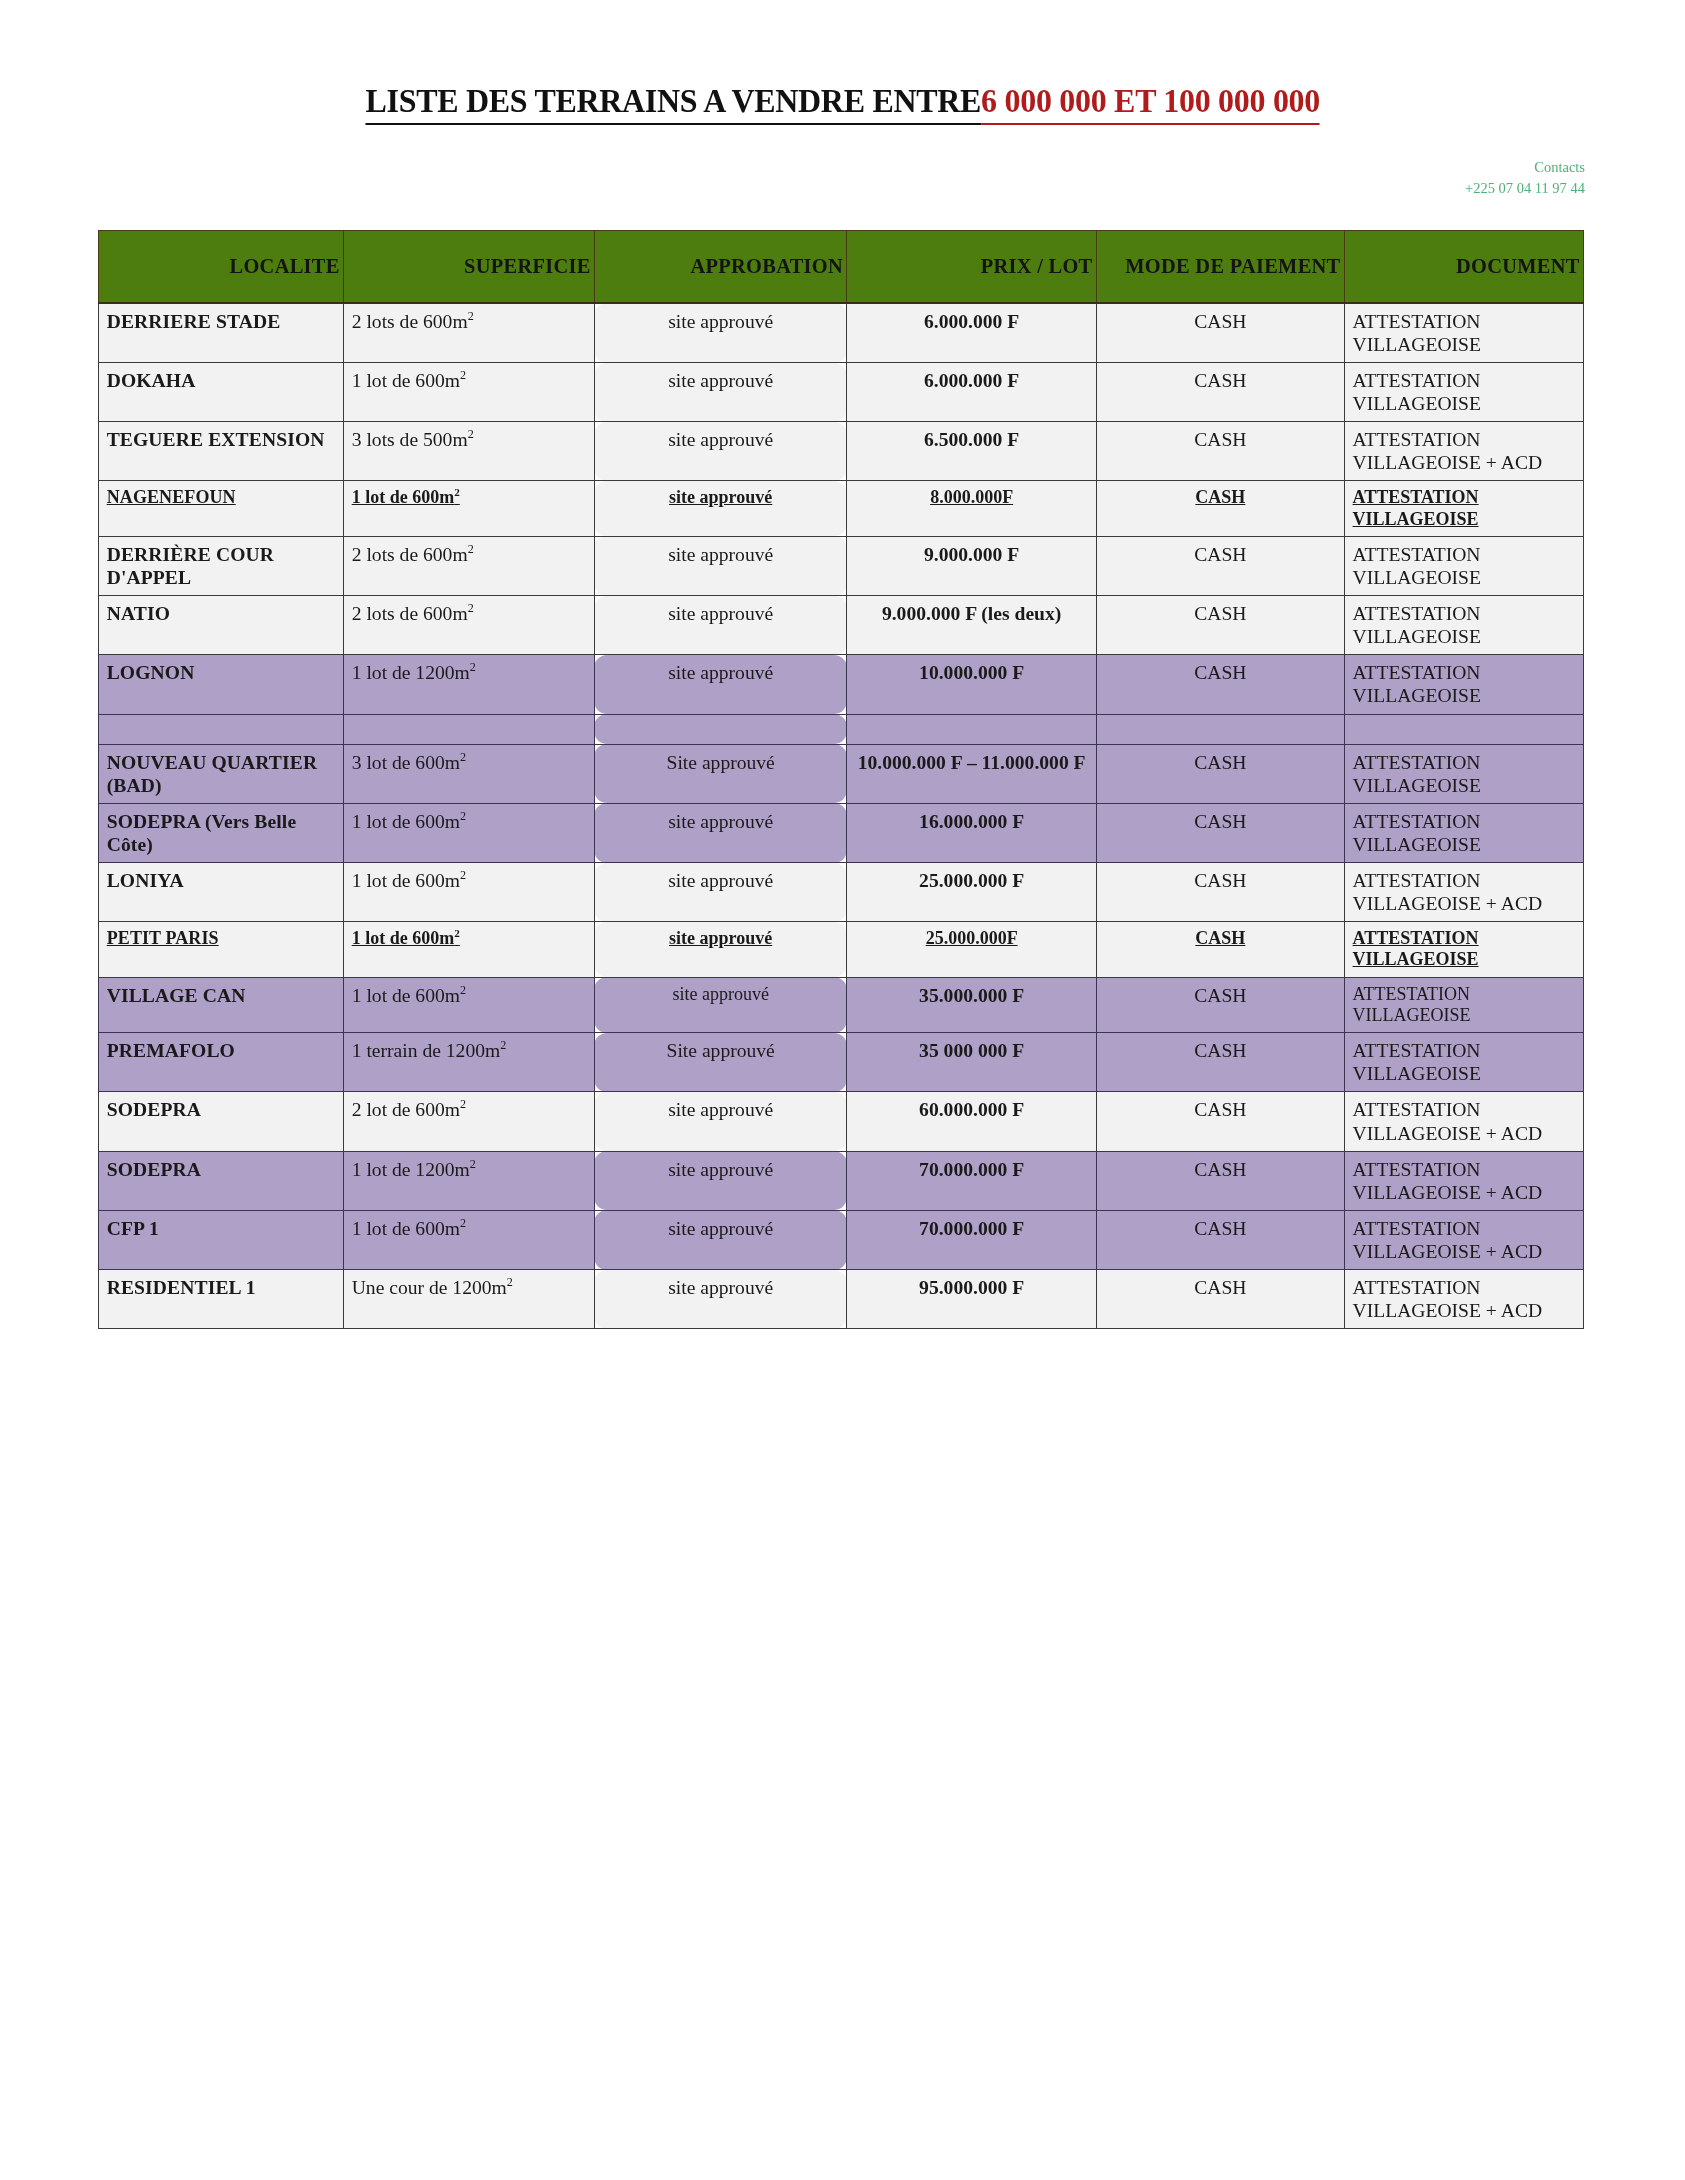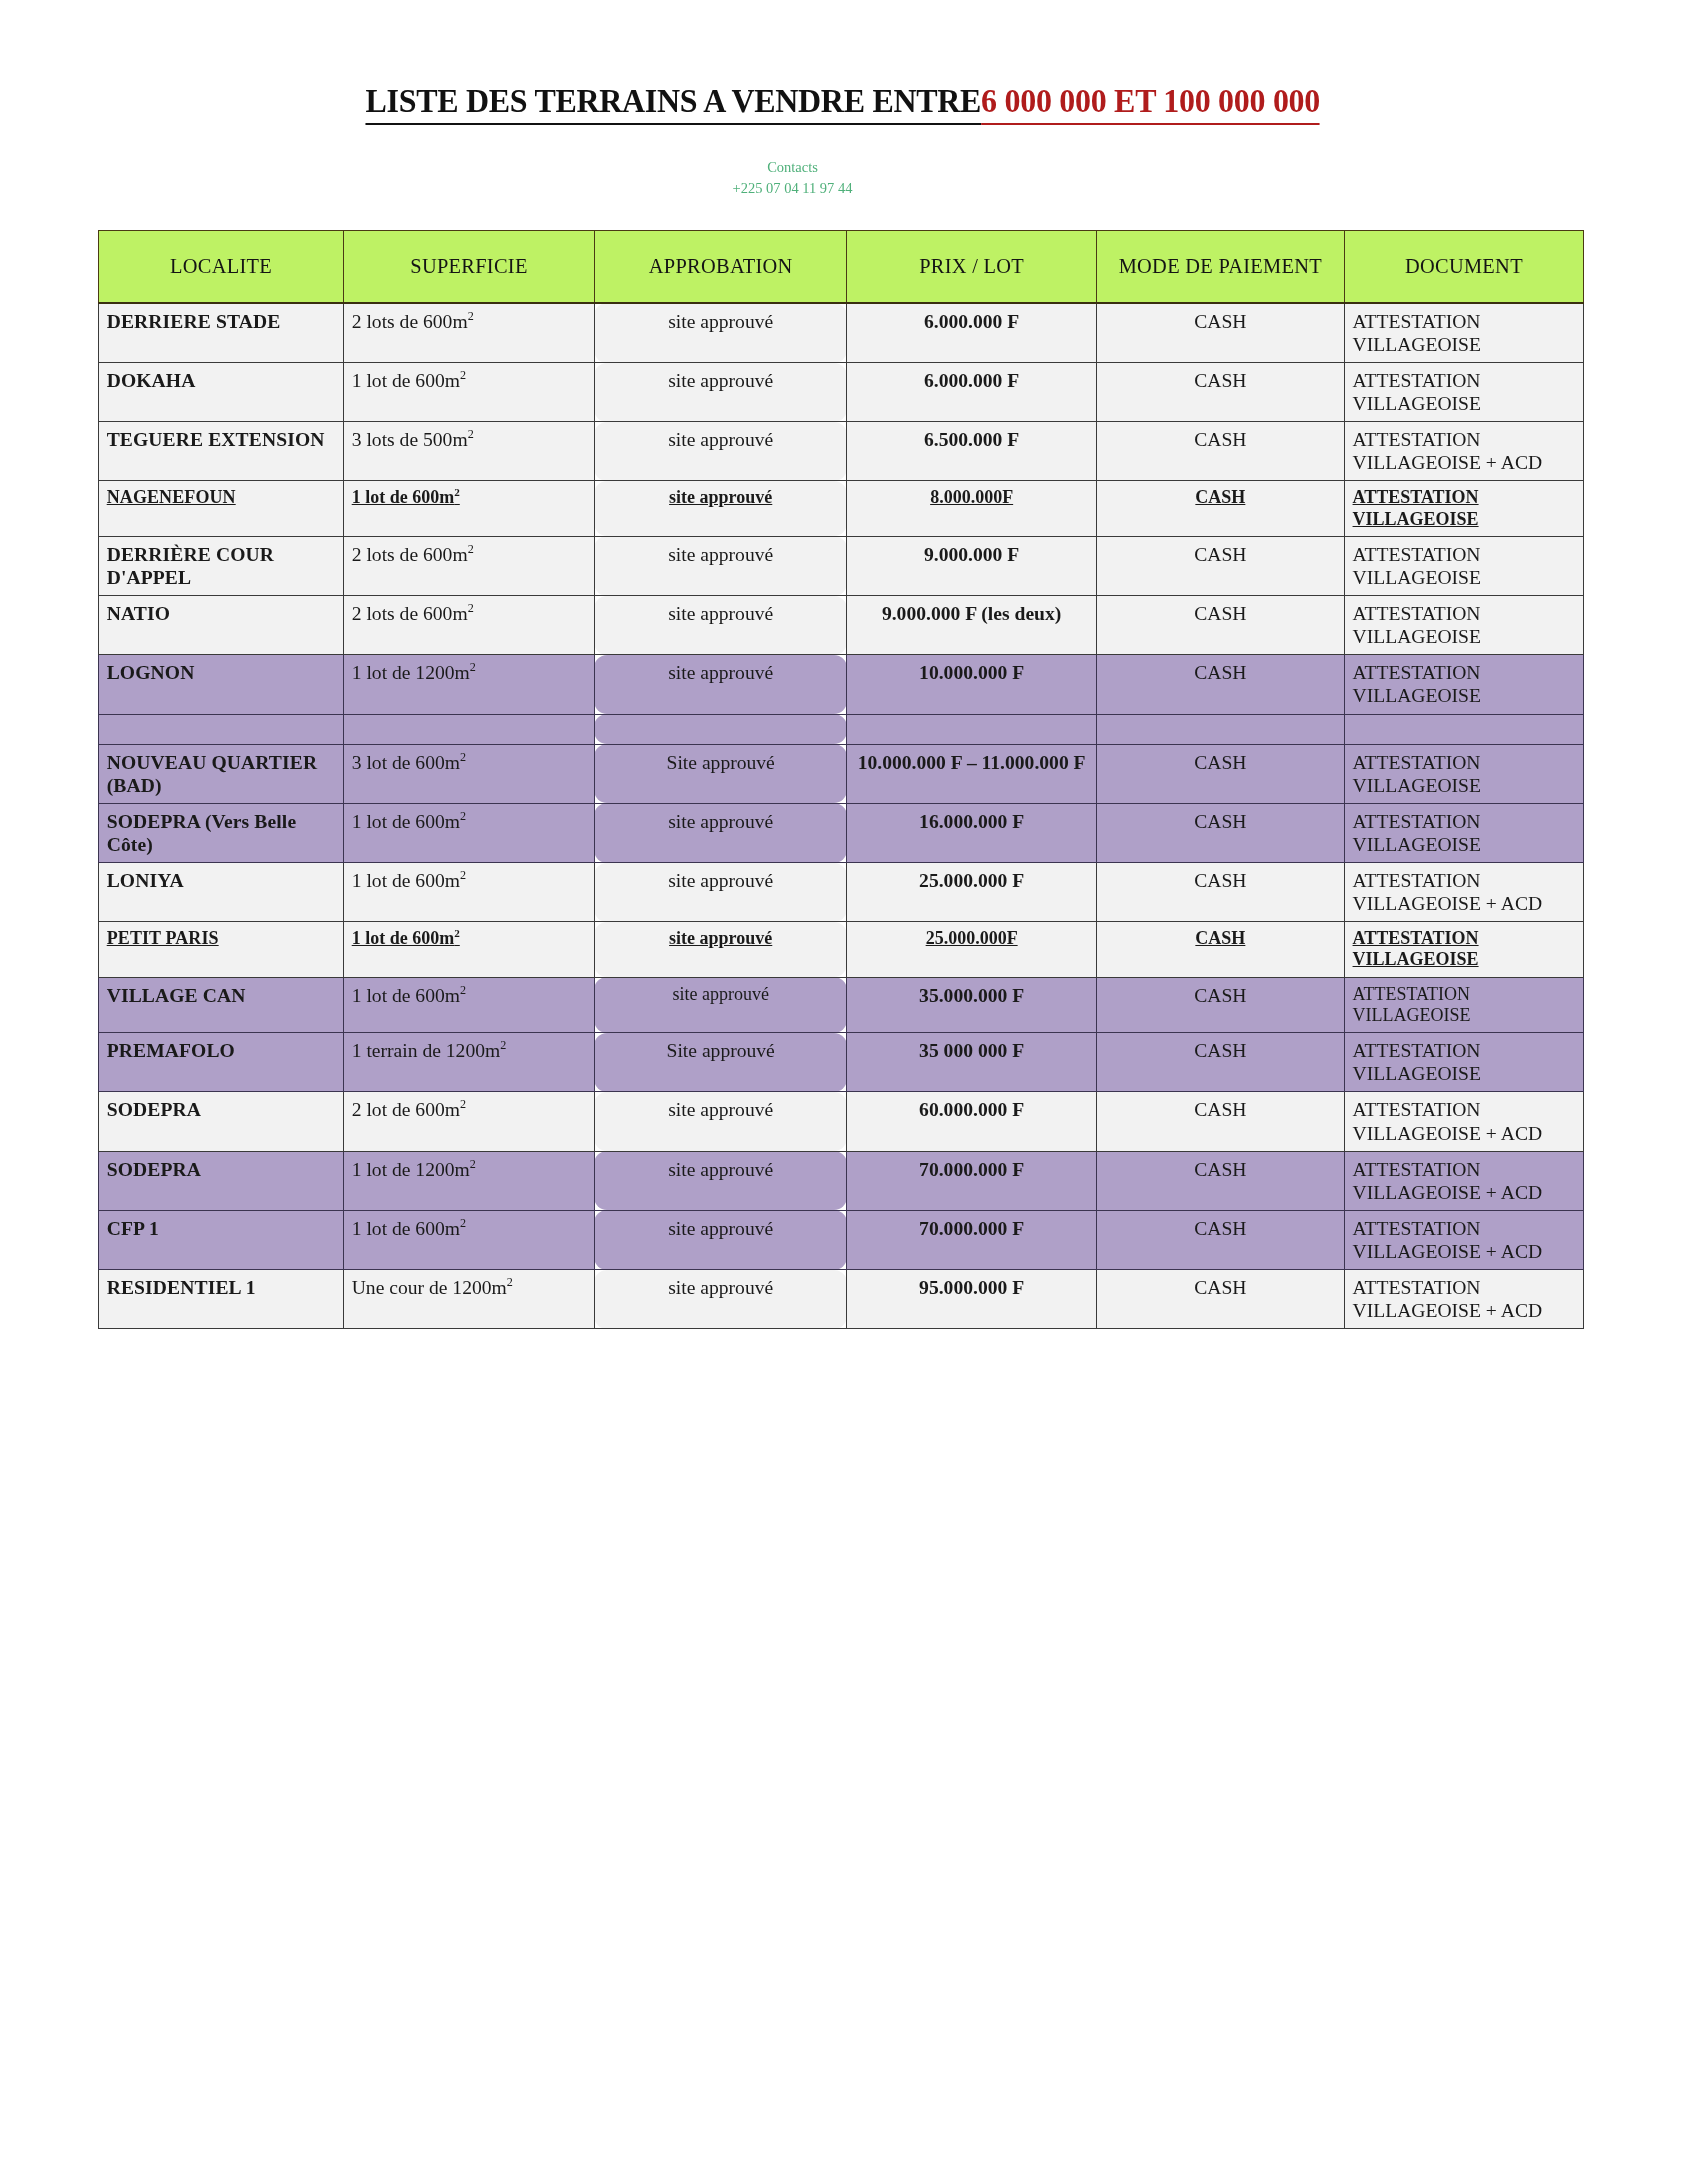--- a/index.html
+++ b/index.html
@@ -45,21 +45,21 @@
     padding-bottom: 2.6px;
     display: inline-block;
   }
   .doc-title .seg.black { color: #111111; }
   .doc-title .seg.red  { color: #B01C1C; }
 
   
   .contacts {
     margin-top: 32px;
     padding-right: 101px;
-    text-align: center;
+    text-align: right;
     color: #4FB07A;
     font-family: "Liberation Serif", "DejaVu Serif", serif;
     font-size: 14.5px;
     line-height: 1.45;
     font-weight: normal;
   }
   .contacts .c-label { font-size: 14.5px; }
 
   
   .table-wrap {
@@ -84,25 +84,25 @@
   table.landlist td {
     border: 0.9px solid #3a3a3a;
     vertical-align: top;
     padding: 6px 7.7px 6px 7.7px;
     font-size: 19.6px;
     line-height: 1.18;
   }
 
   
   table.landlist thead th {
-    background: #bef264;
+    background: #4d7c0f;
     border: 0.9px solid #4a3a14;
     border-bottom: 2.6px solid #3a2f10;
-    text-align: center;
-    font-weight: normal;
+    text-align: right;
+    font-weight: bold;
     font-size: 20.4px;
     letter-spacing: 0.3px;
     height: 61px;
     vertical-align: middle;
     padding: 5.1px 3.4px;
     color: #141414;
   }
 
   
   tbody tr { background: #F2F2F2; }

